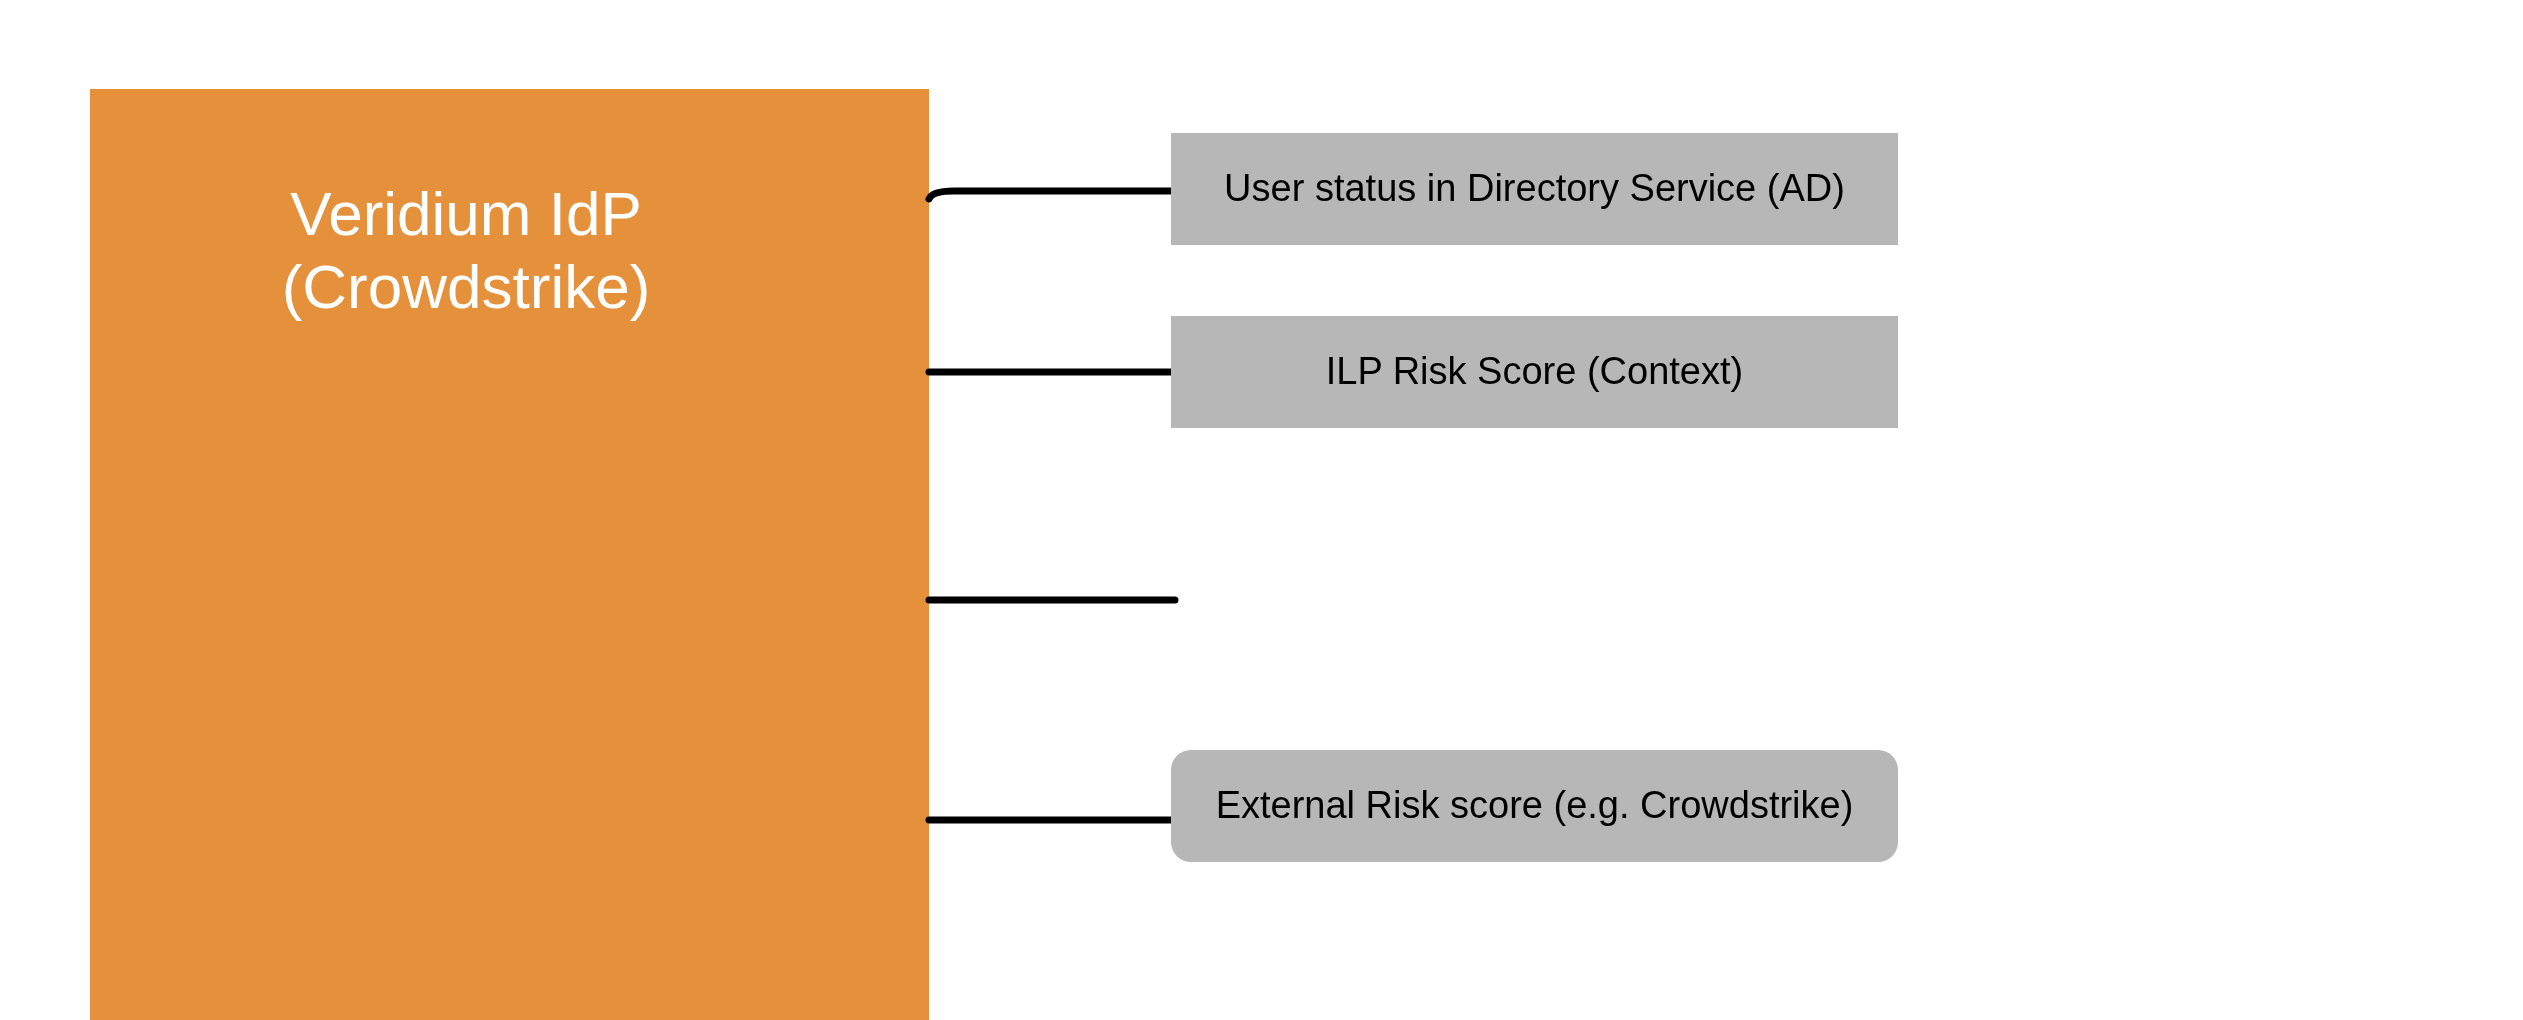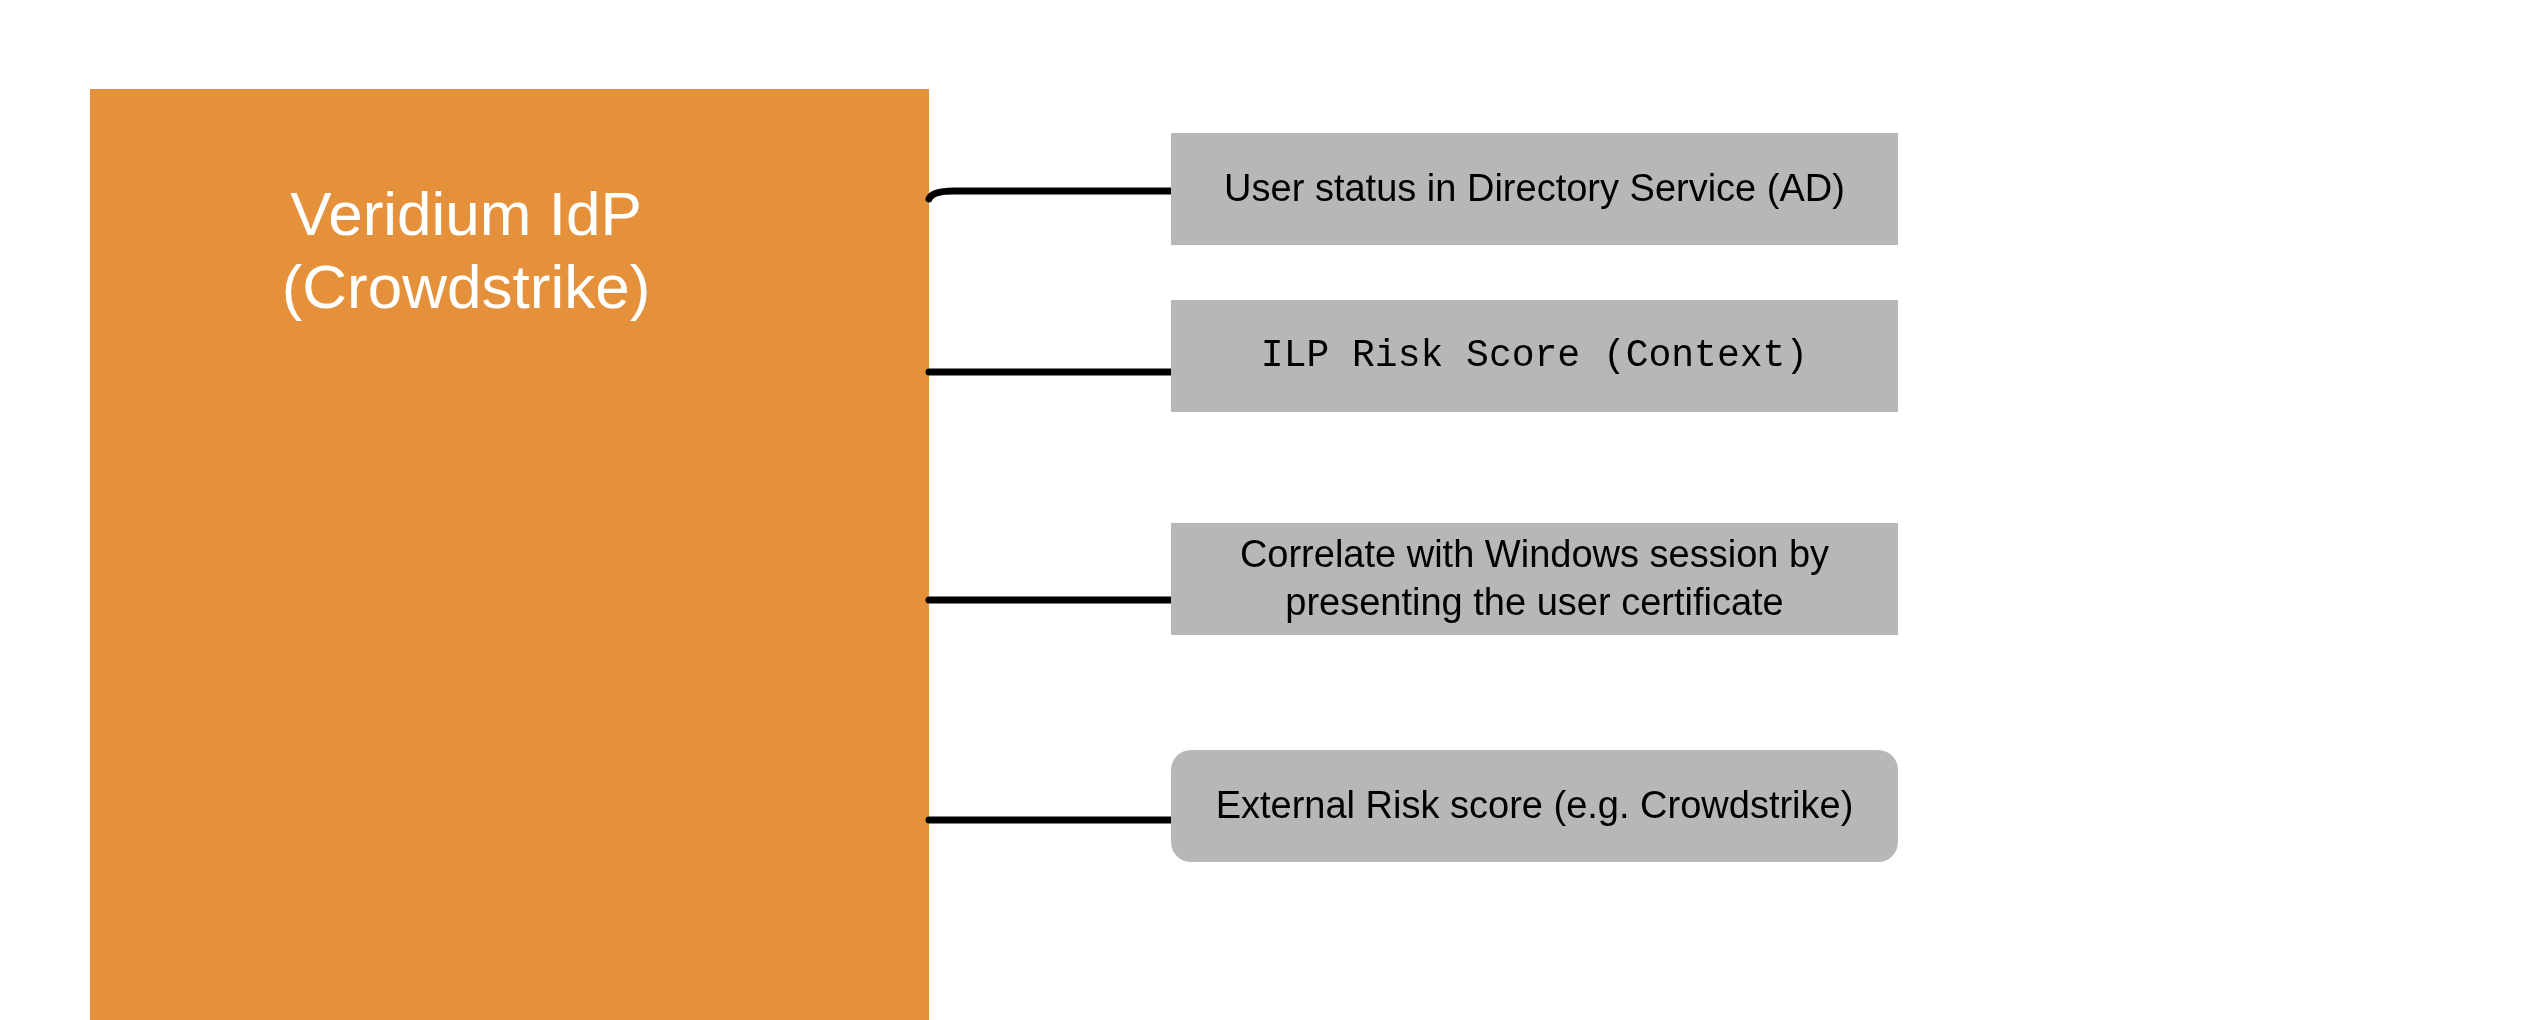--- a/index.html
+++ b/index.html
@@ -60,21 +60,21 @@
     display: flex;
     align-items: center;
     justify-content: center;
     text-align: center;
     font-size: 38px;
     line-height: 1.26;
     padding: 0 20px;
     box-sizing: border-box;
   }
   .item-1 { top: 133px; }
-  .item-2 { top: 300px; font-family: Liberation Mono, monospace; }
+  .item-2 { top: 316px; }
   .item-3 { top: 523px; }
   .item-4 { top: 750px; border-radius: 20px; }
   .annotation {
     position: absolute;
     left: 1982px;
     top: 319px;
     width: 512px;
     text-align: center;
     font-size: 33px;
     line-height: 42px;
@@ -99,21 +99,18 @@
     <path class="connector" d="M 929 600 L 1175 600"></path>
     <path class="connector" d="M 929 820 L 1175 820"></path>
   </svg>
 
   <div class="item-box item-1">
     <span>User status in Directory Service (AD)</span>
   </div>
   <div class="item-box item-2">
     <span>ILP Risk Score (Context)</span>
   </div>
-  <div class="item-box item-3">
-    <span>Correlate with Windows session by presenting the user certificate</span>
-  </div>
   <div class="item-box item-4">
     <span>External Risk score (e.g. Crowdstrike)</span>
   </div>
 
 
 </div>
 
 </body></html>

